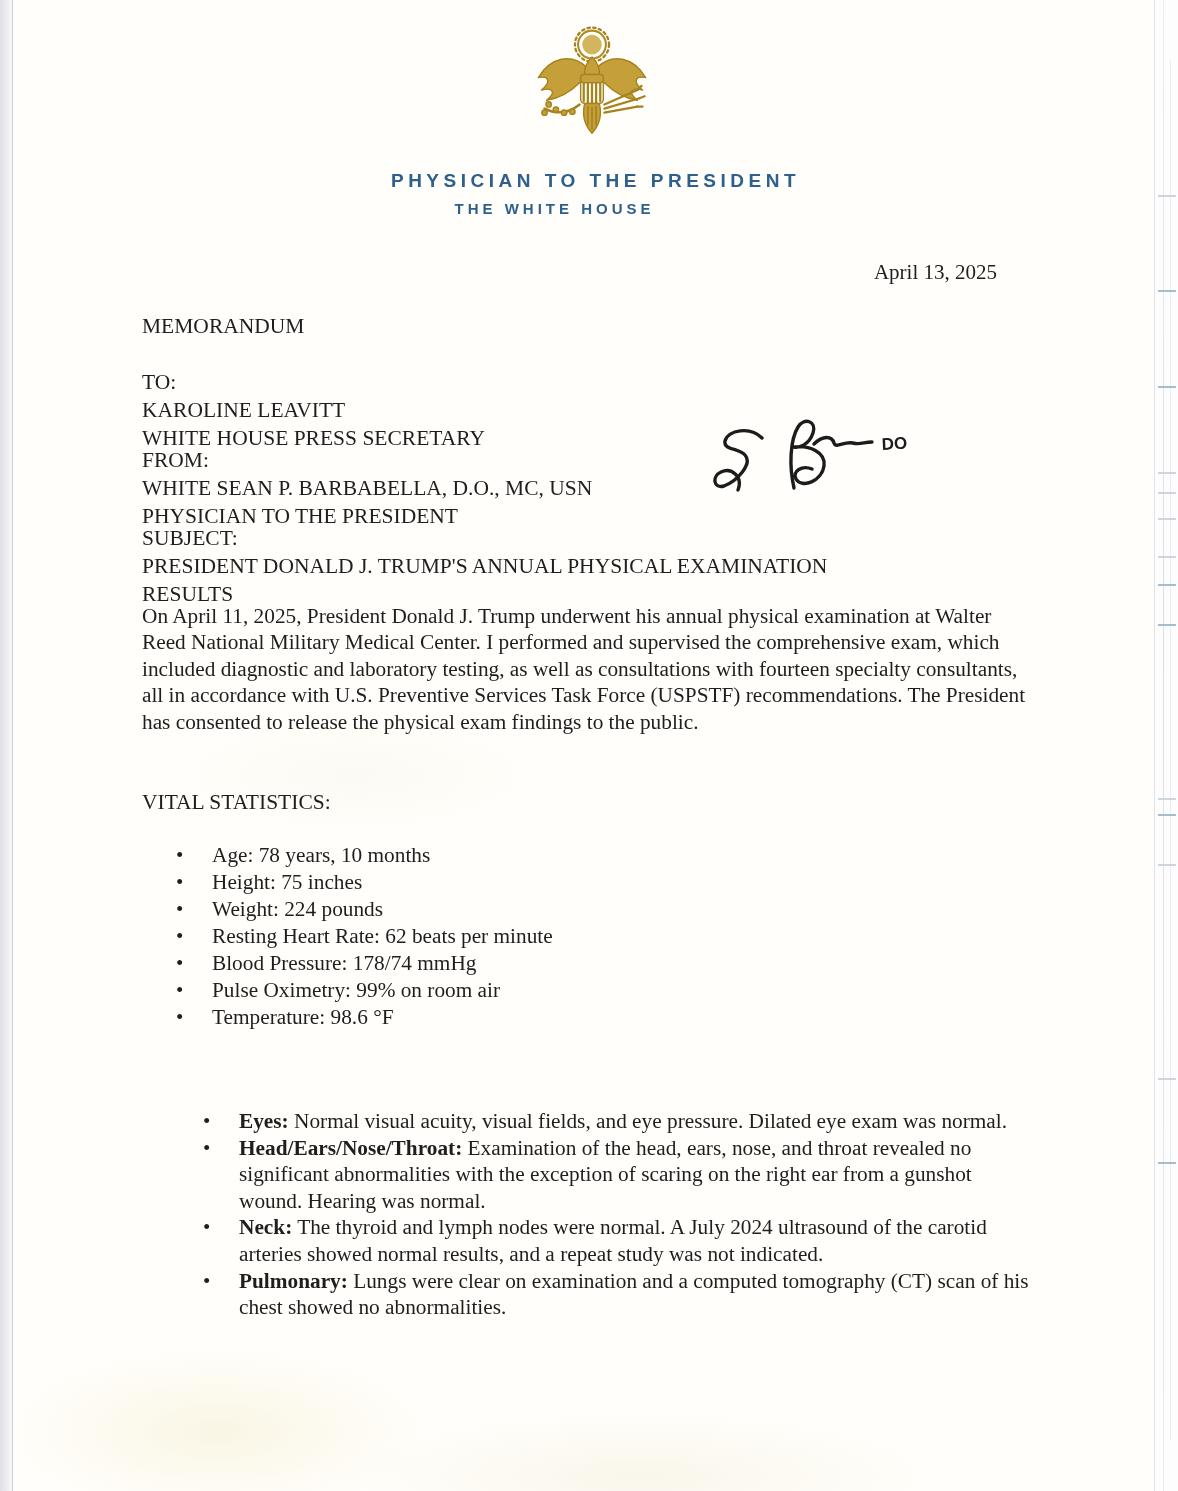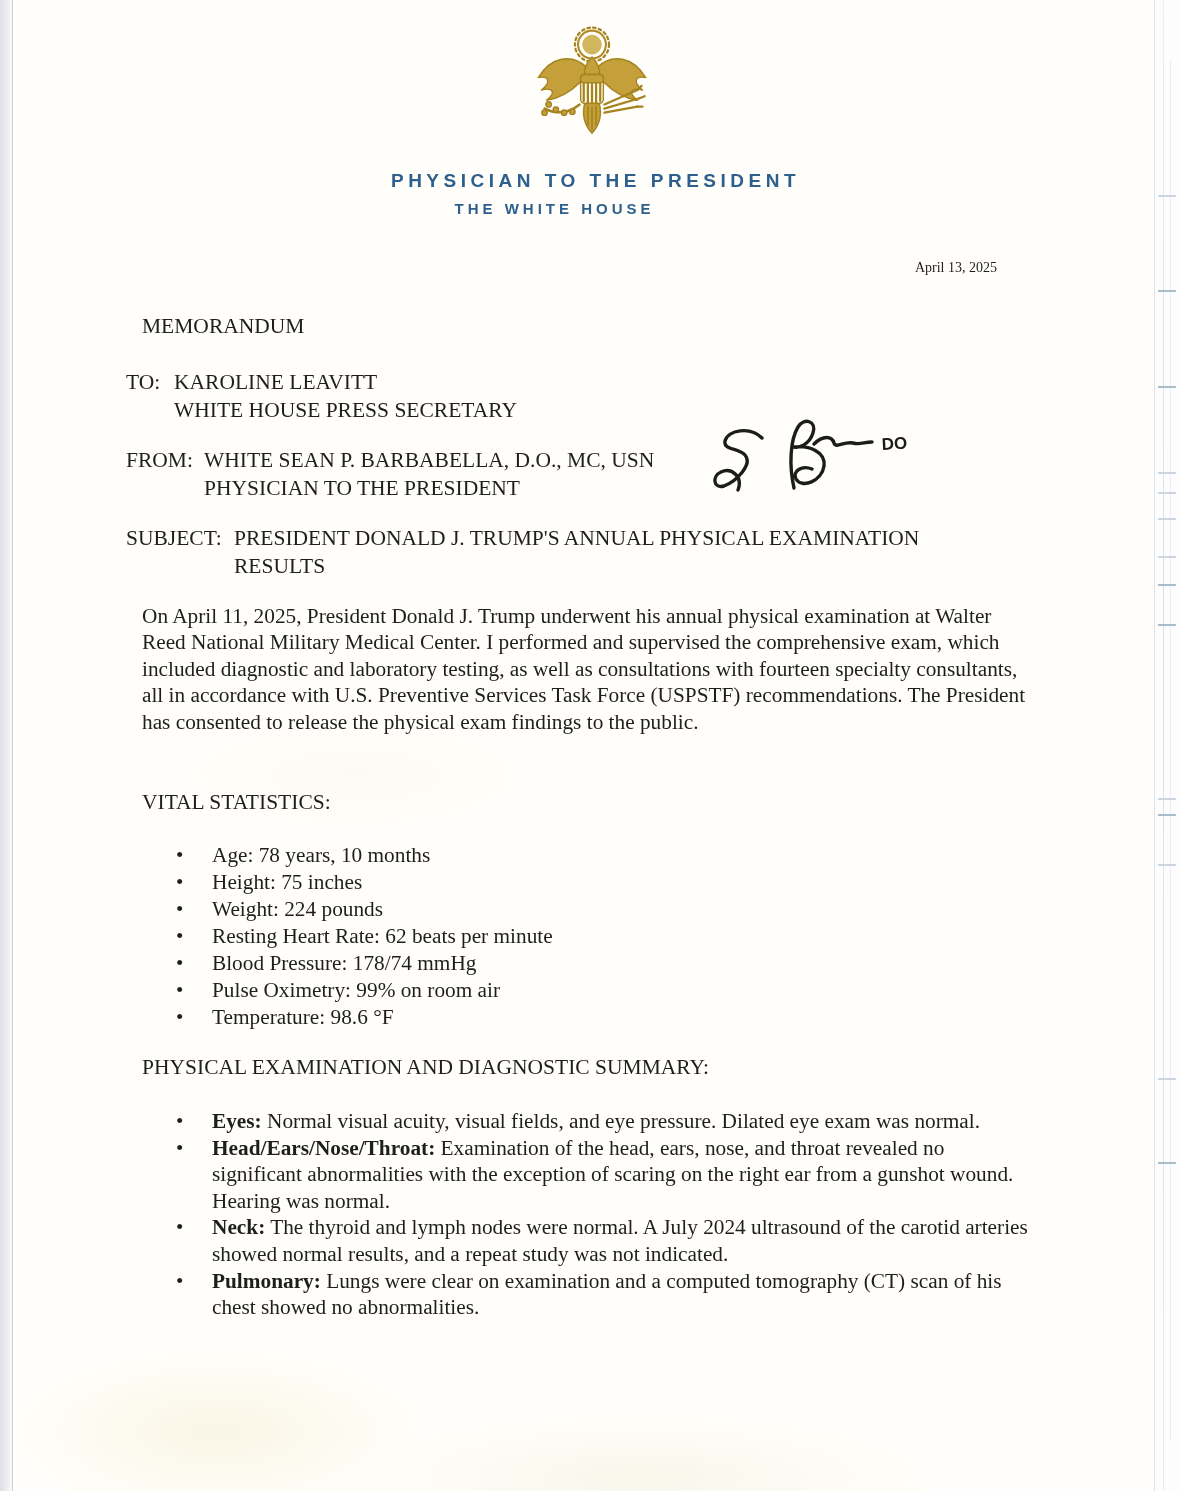--- a/index.html
+++ b/index.html
@@ -56,25 +56,25 @@
   }
   .lh-subtitle {
     position: absolute; left: 0; top: 200px; width: 1085px;
     text-align: center;
     font-family: "Liberation Sans", sans-serif;
     font-weight: 700; font-size: 15px; letter-spacing: 4px;
     color: #2e608e;
   }
   .doc-date {
     position: absolute; right: 158px; top: 260px;
-    font-size: 14px;
+    font-size: 21px;
   }
   .memo-heading { position: absolute; left: 130px; top: 314px; font-size: 21.5px; text-align: center; }
 
-  .addr-row { position: absolute; left: 114px; font-size: 21.5px; line-height: 28px; display: flex; }
+  .addr-row { position: absolute; left: 130px; font-size: 21.5px; line-height: 28px; display: flex; flex-direction: column; }
   .addr-label { flex: 0 0 auto; }
   .to-row    { top: 368px; }
   .to-row    .addr-label { width: 48px; }
   .from-row  { top: 446px; }
   .from-row  .addr-label { width: 78px; }
   .subject-row { top: 524px; }
   .subject-row .addr-label { width: 108px; }
 
   .signature { position: absolute; left: 694px; top: 414px; width: 212px; height: 100px; }
   .signature svg { width: 100%; height: 100%; }
@@ -84,21 +84,21 @@
     font-size: 21.3px; line-height: 26.4px;
     text-align: left;
   }
   .section-heading { position: absolute; left: 130px; font-size: 21.5px; }
   .vitals-heading { top: 790px; }
   .exam-heading   { top: 1055px; }
 
   .vitals-list { position: absolute; left: 200px; top: 842px; width: 800px; font-size: 21.3px; }
   .vitals-list .li { position: relative; line-height: 27px; }
   .exam-list { position: absolute; left: 200px; top: 1108px; width: 818px; font-size: 21.3px; }
-  .exam-list .li { position: relative; line-height: 26.6px; }
+  .exam-list .li { position: relative; line-height: 26.6px; margin-left: 27px; }
   .li::before {
     content: "\2022";
     position: absolute; left: -36px; top: 0;
     font-size: 21px;
   }
   .exam-list .li .lead { font-weight: 700; }
 </style>
 </head>
 <body>
 
@@ -186,21 +186,20 @@
   <div class="vitals-list">
     <div class="li">Age: 78 years, 10 months</div>
     <div class="li">Height: 75 inches</div>
     <div class="li">Weight: 224 pounds</div>
     <div class="li">Resting Heart Rate: 62 beats per minute</div>
     <div class="li">Blood Pressure: 178/74 mmHg</div>
     <div class="li">Pulse Oximetry: 99% on room air</div>
     <div class="li">Temperature: 98.6 °F</div>
   </div>
 
-  <div class="section-heading exam-heading">PHYSICAL EXAMINATION AND DIAGNOSTIC SUMMARY:</div>
 
   <div class="exam-list">
     <div class="li"><span class="lead">Eyes:</span><span> Normal visual acuity, visual fields, and eye pressure. Dilated eye exam was normal.</span></div>
     <div class="li"><span class="lead">Head/Ears/Nose/Throat:</span><span> Examination of the head, ears, nose, and throat revealed no significant abnormalities with the exception of scaring on the right ear from a gunshot wound.  Hearing was normal.</span></div>
     <div class="li"><span class="lead">Neck:</span><span> The thyroid and lymph nodes were normal.  A July 2024 ultrasound of the carotid arteries showed normal results, and a repeat study was not indicated.</span></div>
     <div class="li"><span class="lead">Pulmonary:</span><span> Lungs were clear on examination and a computed tomography (CT) scan of his chest showed no abnormalities.</span></div>
   </div>
 
 </div>
 

